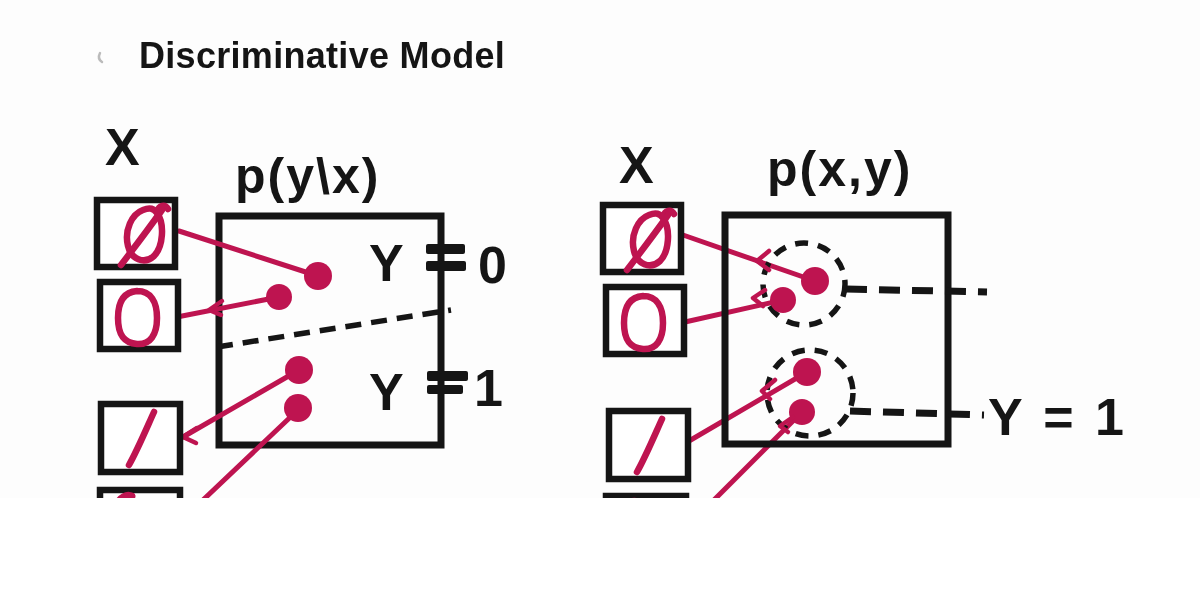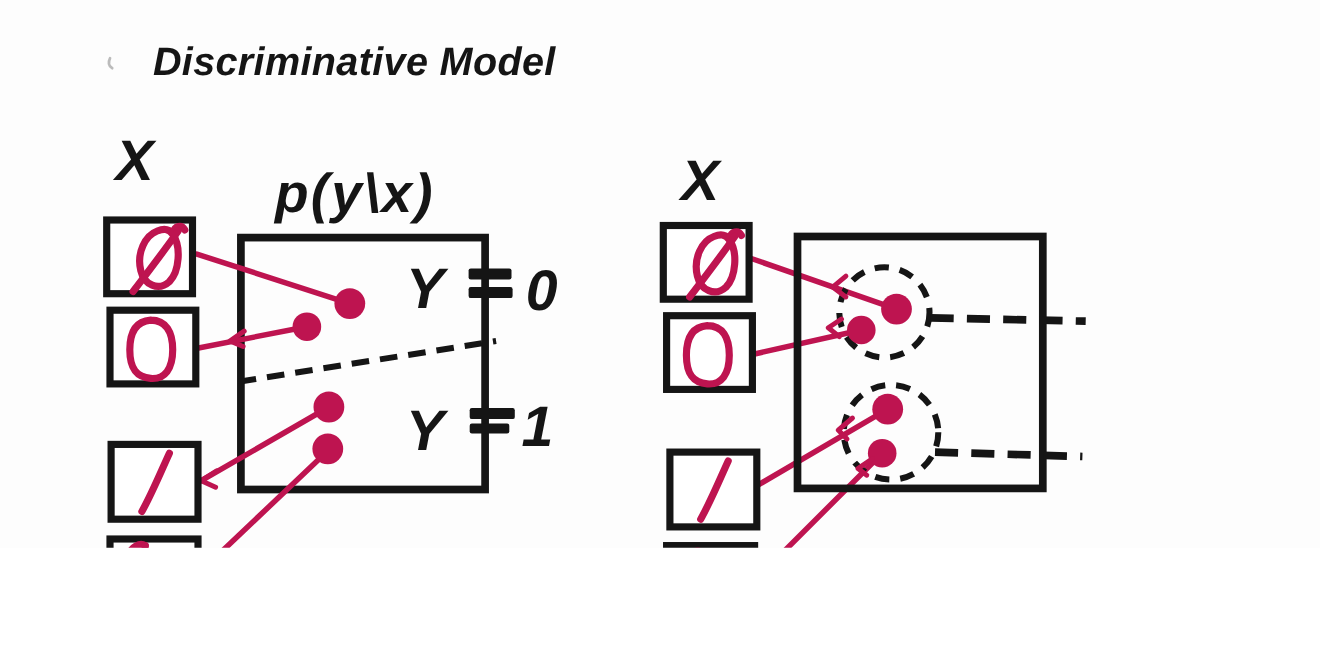--- a/index.html
+++ b/index.html
@@ -2,21 +2,20 @@
 <html style="--accent: #BE1450; --ink: #151515; --bg: #FDFDFD;"><head>
 <meta charset="utf-8">
 <style>
   :root{ --accent:#BE1450; --ink:#151515; --bg:#FDFDFD; }
   html,body{margin:0;padding:0;}
   body{background:#fff;}
   .stage{
     position:relative;width:1200px;height:498px;overflow:hidden;
     background:var(--bg);
     font-family:"Liberation Sans","DejaVu Sans",sans-serif;
-    font-style:italic;
   }
   svg.layer{position:absolute;left:0;top:0;}
   .txt{position:absolute;line-height:1;font-weight:700;color:var(--ink);white-space:pre;}
   .title{font-size:36px;letter-spacing:.3px;}
   .axis{font-size:52px;}
   .formula{font-size:50px;letter-spacing:2px;}
   .classlab{font-size:52px;}
   .spaced{word-spacing:7px;}
   
   .ln{stroke:var(--accent);stroke-width:5;stroke-linecap:round;}
@@ -119,21 +118,23 @@
     <use href="#g-zero" transform="translate(603,284)" aria-label="0"></use>
     <use href="#g-one-slash" transform="translate(606,408)" aria-label="1"></use>
     <use href="#g-one" transform="translate(603,493)" aria-label="1"></use>
   </svg>
 
   <div class="txt title" style="left:139px;top:38px;">Discriminative Model</div>
 
   <div class="txt axis" style="left:105px;top:121px;">X</div>
   <div class="txt axis" style="left:619px;top:139px;">X</div>
 
-  <div class="txt formula" style="left:250px;top:151px;">p(y\x)</div>
+  <div class="txt formula" style="left:235px;top:151px;">p(y\x)</div>
+  <div class="txt formula" style="left:767px;top:144px;">p(x,y)</div>
 
   <div class="txt classlab" style="left:369px;top:237px;">Y</div>
   <div class="txt classlab" style="left:478px;top:239px;">0</div>
   <div class="txt classlab" style="left:369px;top:366px;">Y</div>
   <div class="txt classlab" style="left:474px;top:362px;">1</div>
 
+  <div class="txt classlab spaced" style="left:988px;top:391px;">Y = 1</div>
 
 </div>
 
 </body></html>

